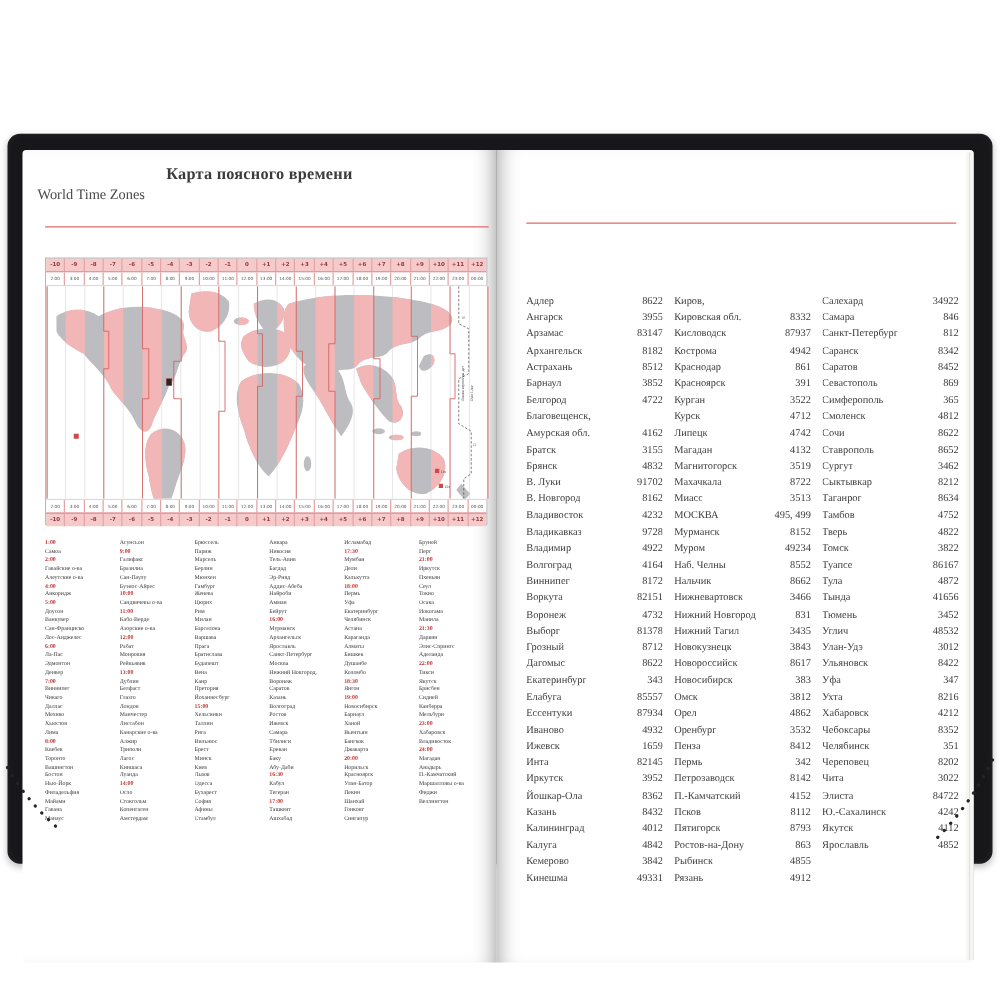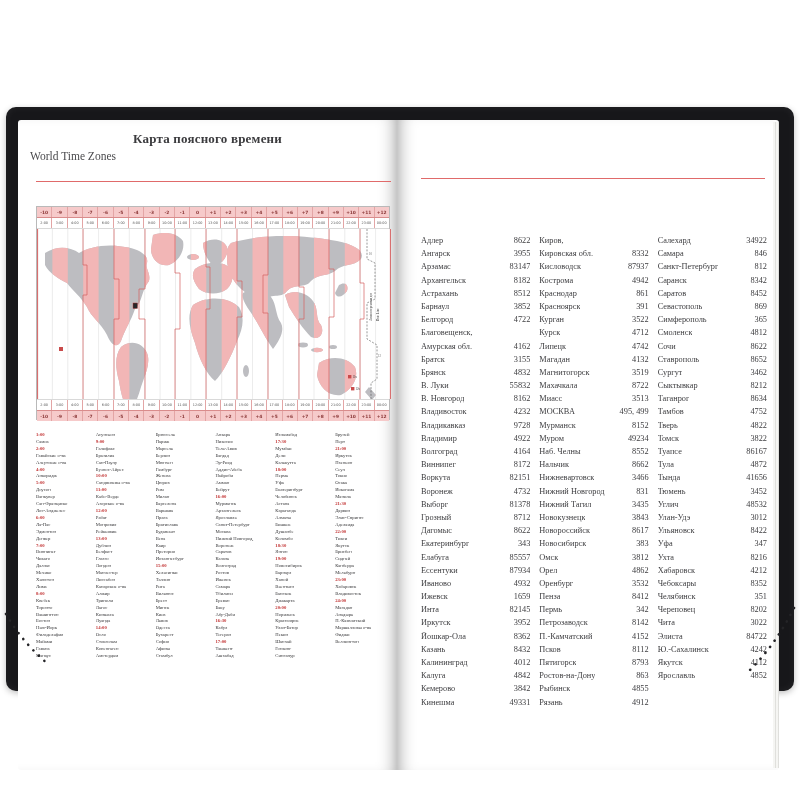--- a/index.html
+++ b/index.html
@@ -502,21 +502,21 @@
             <div class="ph-row">
               <span class="ph-city">Братск</span>
               <span class="ph-code">3155</span>
             </div>
             <div class="ph-row">
               <span class="ph-city">Брянск</span>
               <span class="ph-code">4832</span>
             </div>
             <div class="ph-row">
               <span class="ph-city">В. Луки</span>
-              <span class="ph-code">55832</span>
+              <span class="ph-code">91702</span>
             </div>
             <div class="ph-row">
               <span class="ph-city">В. Новгород</span>
               <span class="ph-code">8162</span>
             </div>
             <div class="ph-row">
               <span class="ph-city">Владивосток</span>
               <span class="ph-code">4232</span>
             </div>
             <div class="ph-row">

